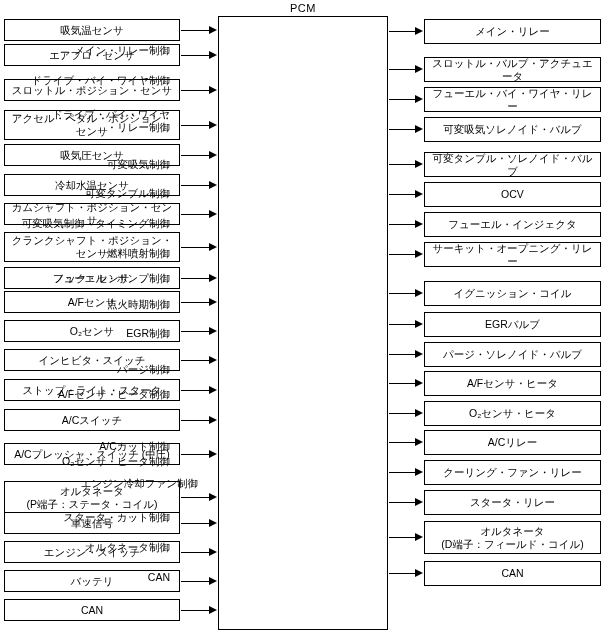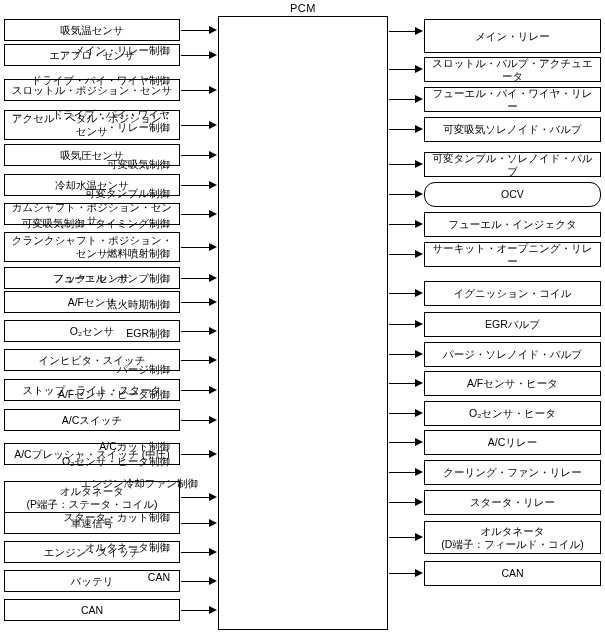--- a/index.html
+++ b/index.html
@@ -143,26 +143,26 @@
       <div class="pcm-func" style="top: 363px;">パージ制御</div>
       <div class="pcm-func" style="top: 388px;">A/Fセンサ・ヒータ制御</div>
       <div class="pcm-func" style="top: 417px; margin-top: 38px;">O₂センサ・ヒータ制御</div>
       <div class="pcm-func" style="top: 440px;">A/Cカット制御</div>
       <div class="pcm-func" style="top: 477px; margin-left: 28px;">エンジン冷却ファン制御</div>
       <div class="pcm-func" style="top: 511px;">スタータ・カット制御</div>
       <div class="pcm-func" style="top: 541px;">オルタネータ制御</div>
       <div class="pcm-func" style="top: 571px;">CAN</div>
     </div>
   <div id="outputs-layer">
-      <div class="node out-node" style="top: 19px; height: 34px;">メイン・リレー</div>
+      <div class="node out-node" style="top: 19px; height: 25px;">メイン・リレー</div>
       <div class="node out-node" style="top: 57px; height: 25px;">スロットル・バルブ・アクチュエータ</div>
       <div class="node out-node" style="top: 87px; height: 25px;">フューエル・バイ・ワイヤ・リレー</div>
       <div class="node out-node" style="top: 117px; height: 25px;">可変吸気ソレノイド・バルブ</div>
       <div class="node out-node" style="top: 152px; height: 25px;">可変タンブル・ソレノイド・バルブ</div>
-      <div class="node out-node" style="top: 182px; height: 25px; border-radius: 11px;">OCV</div>
+      <div class="node out-node" style="top: 182px; height: 25px;">OCV</div>
       <div class="node out-node" style="top: 212px; height: 25px;">フューエル・インジェクタ</div>
       <div class="node out-node" style="top: 242px; height: 25px;">サーキット・オープニング・リレー</div>
       <div class="node out-node" style="top: 281px; height: 25px;">イグニッション・コイル</div>
       <div class="node out-node" style="top: 312px; height: 25px;">EGRバルブ</div>
       <div class="node out-node" style="top: 342px; height: 25px;">パージ・ソレノイド・バルブ</div>
       <div class="node out-node" style="top: 371px; height: 25px;">A/Fセンサ・ヒータ</div>
       <div class="node out-node" style="top: 401px; height: 25px;">O₂センサ・ヒータ</div>
       <div class="node out-node" style="top: 430px; height: 25px;">A/Cリレー</div>
       <div class="node out-node" style="top: 460px; height: 25px;">クーリング・ファン・リレー</div>
       <div class="node out-node" style="top: 490px; height: 25px;">スタータ・リレー</div>

